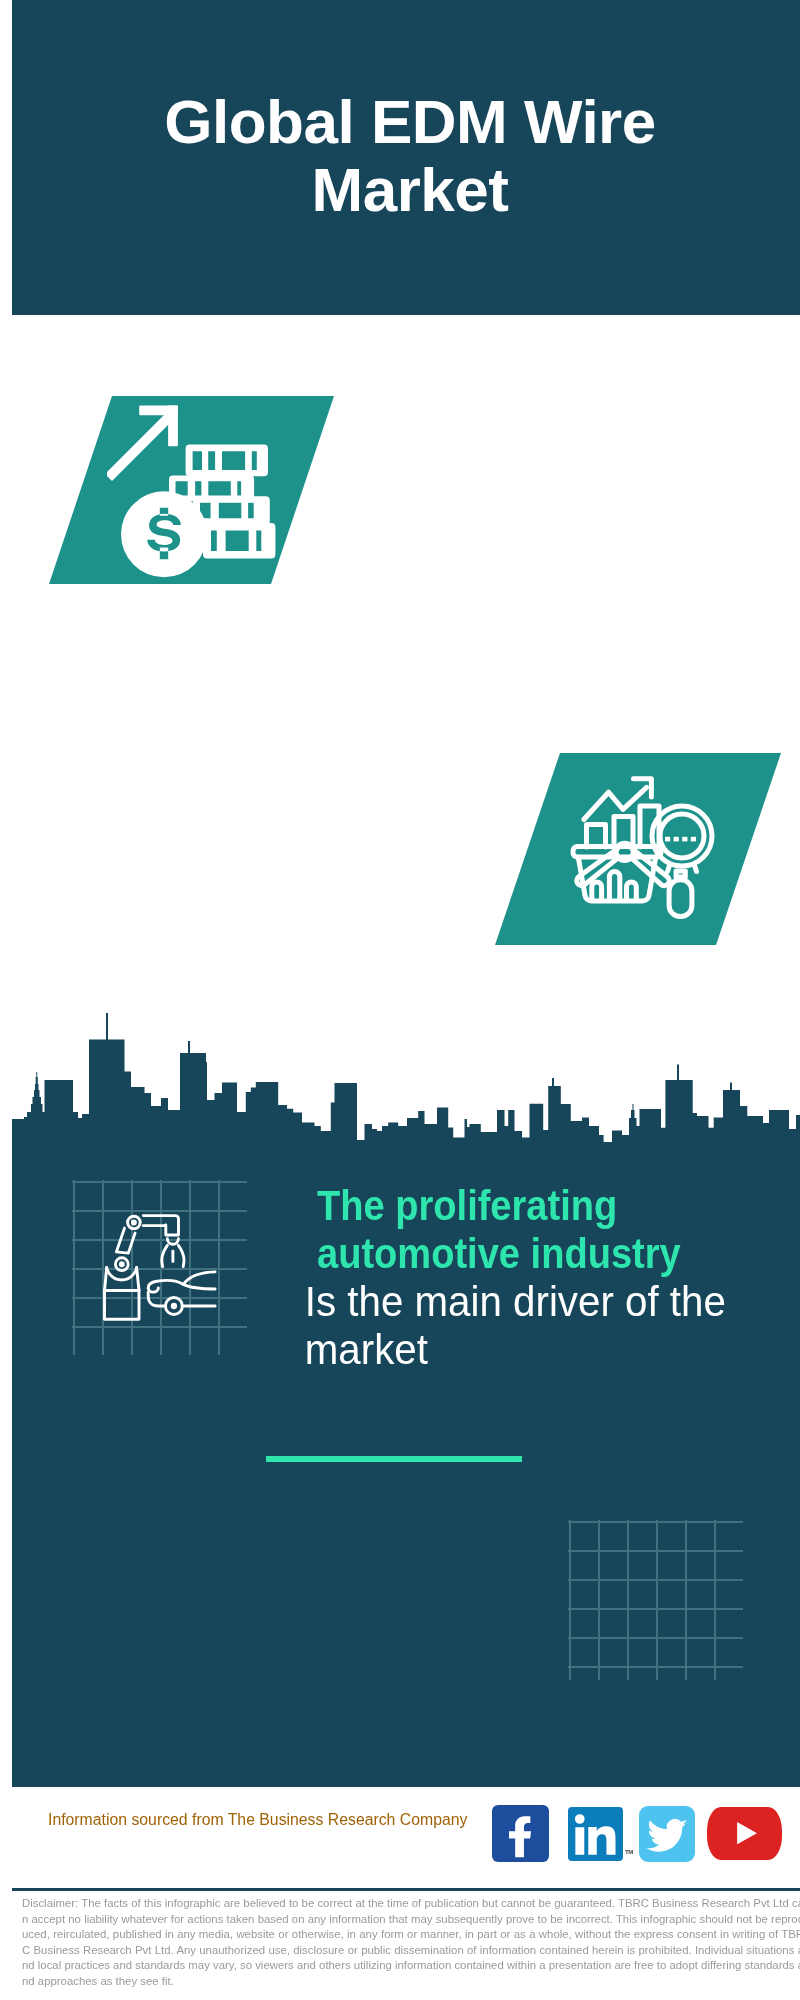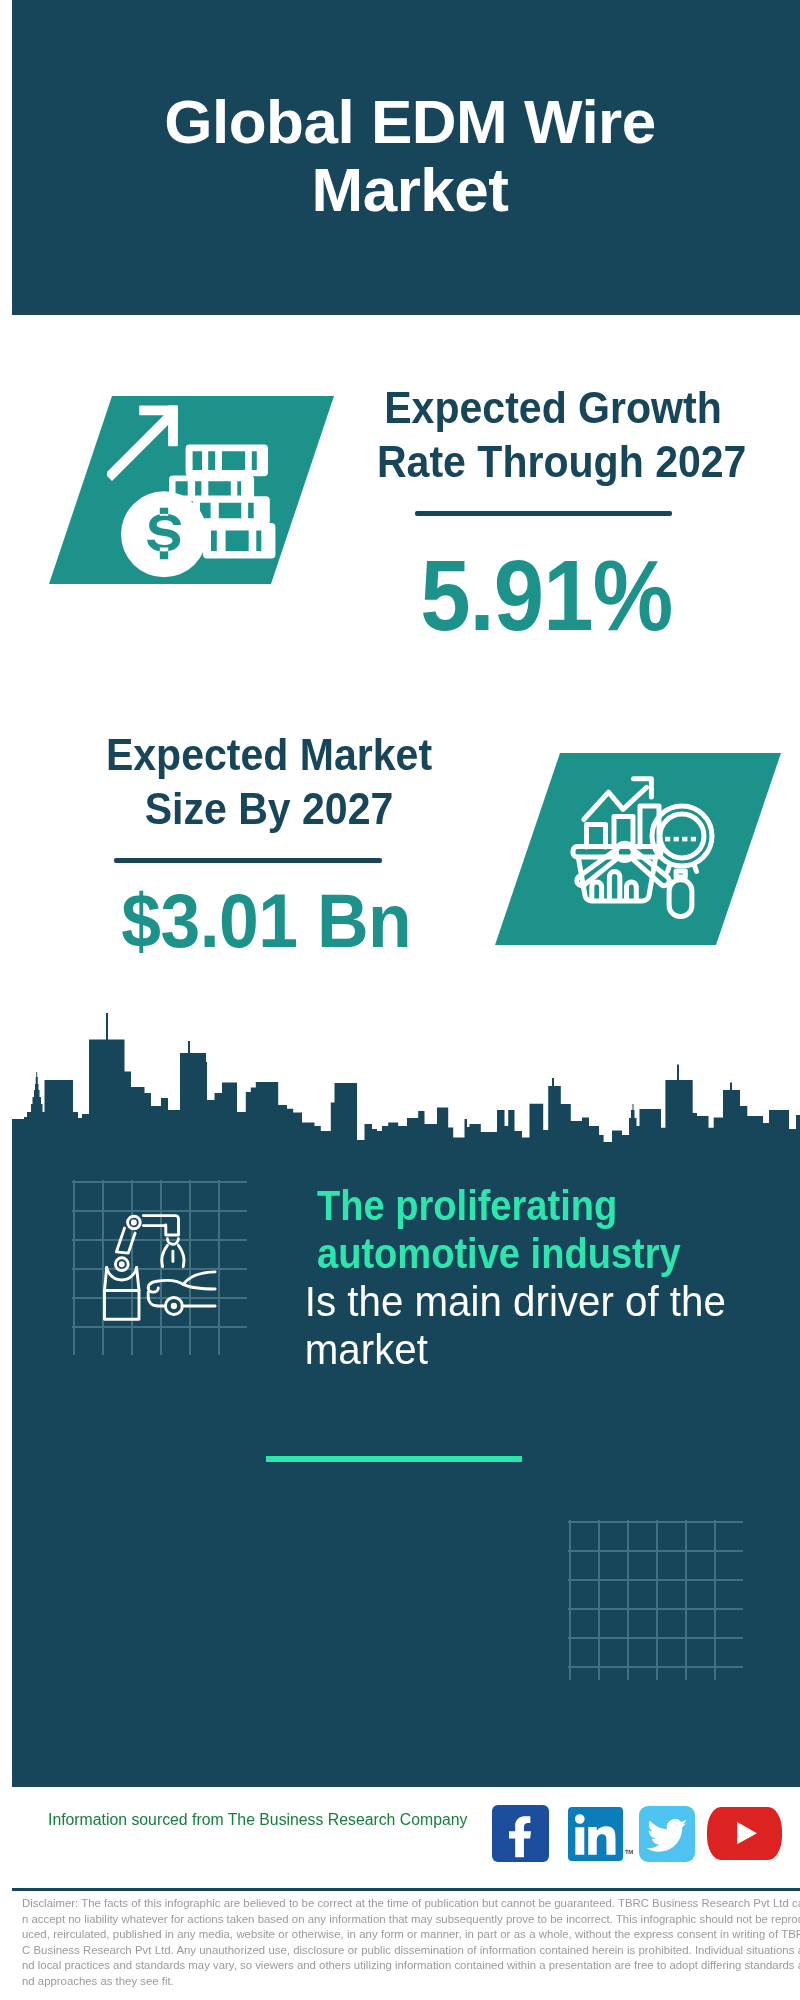--- a/index.html
+++ b/index.html
@@ -50,21 +50,21 @@
   #grid1{left:60px;top:1180px;width:175px;height:175px;}
   #grid2{left:556px;top:1520px;width:175px;height:160px;}
   .icon-robot{position:absolute;left:75px;top:1195px;width:135px;height:135px;}
   .icon-asia{position:absolute;left:566px;top:1530px;width:160px;height:145px;}
   .b1{left:278px;top:1181px;width:470px;}
   .b2{left:65px;top:1539px;width:470px;line-height:49.7px;font-size:45px;}
   .b2 div:not(.hl){transform:scaleX(0.983);}
   .b2 .hl{transform:scaleX(0.954);}
 
   
-  .src{position:absolute;left:36px;top:1810px;color:#15803d;font-size:15.8px;line-height:20.4px;white-space:nowrap;}
+  .src{position:absolute;left:36px;top:1810px;color:#a16207;font-size:15.8px;line-height:20.4px;white-space:nowrap;}
   .social{position:absolute;display:block;}
   .social svg{width:100%;height:100%;display:block;}
   .fb{left:480px;top:1804.6px;width:57px;height:57px;border-radius:6px;background:#1C4E9D;}
   .li{left:556.3px;top:1807.1px;width:54.3px;height:54.3px;border-radius:4px;background:#0C7DBB;}
   .tw{left:626.7px;top:1805.6px;width:56.8px;height:56.8px;border-radius:9px;background:#4FC3F0;}
   .yt{left:695px;top:1807.4px;width:75px;height:52.3px;border-radius:14px/24px;background:#DD2222;}
   .tm{position:absolute;left:613px;top:1849px;color:#444;font-size:6px;font-weight:bold;letter-spacing:-0.3px;}
   .divider{position:absolute;left:0;top:1888px;width:800px;height:3px;background:#17455A;}
   .disclaimer{position:absolute;left:10px;top:1896px;width:782px;color:#9a9a9a;font-size:11.38px;line-height:15.5px;text-align:justify;word-break:break-all;}
 </style>
@@ -93,28 +93,20 @@
                m3 6.4 v15.6 h10.6 v-15.6 z m18.8 0 v15.6 h22.5 v-15.6 z m29.3 0 v15.6 h5.6 v-15.6 z"></path>
       <path d="M100 128.1 h64.4 a4 4 0 0 1 4 4 v27.3 a4 4 0 0 1 -4 4 h-64.4 a4 4 0 0 1 -4 -4 v-27.3 a4 4 0 0 1 4 -4 z
                m4 7.5 v20.3 h5.8 v-20.3 z m14.6 0 v20.3 h23.1 v-20.3 z m30.7 0 v20.3 h5 v-20.3 z"></path>
 
       <circle cx="57" cy="139.3" r="43"></circle>
       <path fill="#1D928B" d="M52.8 112.8 h8.4 v8 h-8.4 z M52.8 152.5 h8.4 v11.8 h-8.4 z
         M57 118.8 c-8.6 0 -14.9 5 -14.9 11.6 0 6.8 5.8 9.3 14.7 10.7 6.3.9 8.7 2.1 8.7 4.6 0 2.6 -3.2 4.2 -8.5 4.2 -5.5 0 -8.7 -2 -9.2 -5.2 h-7.7 c.5 7.1 6.8 11.8 16.9 11.8 9.8 0 16.2 -4.4 16.2 -11.4 0 -7.1 -6 -9.9 -15.4 -11.3 -6.3 -.9 -8.1 -2.2 -8.1 -4.3 0 -2.4 2.9 -4.2 8.1 -4.2 5.2 0 8 1.9 8.5 4.6 h7.7 c-.6 -6.7 -6.6 -11.1 -17 -11.1 z"></path>
     </g>
   </svg>
 
-  <div class="s1">
-    <div class="stat-head">
-      <div>Expected Growth</div>
-      <div>Rate Through 2027</div>
-    </div>
-    <div class="stat-rule"></div>
-    <div class="stat-val">5.91%</div>
-  </div>
 
   <div class="plg two"></div>
   <svg class="icon-market" viewBox="0 0 170 175">
     <g fill="none" stroke="#ffffff" stroke-width="5" stroke-linecap="round" stroke-linejoin="round">
 
       <path d="M26.8 54.5 L51.5 27.2 L66 44.4 L89.6 22.4"></path>
       <path d="M76.5 13.8 h17.9 v18.2"></path>
 
       <path d="M29.5 82 V59.5 h19 v22.5"></path>
       <path d="M57 82 V51.5 h19 v30.5"></path>
@@ -139,28 +131,20 @@
       <rect x="112.1" y="114.7" width="22.8" height="36.8" rx="11"></rect>
     </g>
     <g fill="#ffffff" stroke="none">
       <rect x="108" y="71.8" width="5.2" height="4.6"></rect>
       <rect x="116.6" y="71.8" width="5.2" height="4.6"></rect>
       <rect x="125.2" y="71.8" width="5.2" height="4.6"></rect>
       <rect x="133.8" y="71.8" width="5.2" height="4.6"></rect>
     </g>
   </svg>
 
-  <div class="s2">
-    <div class="stat-head">
-      <div>Expected Market</div>
-      <div>Size By 2027</div>
-    </div>
-    <div class="stat-rule"></div>
-    <div class="stat-val">$3.01 Bn</div>
-  </div>
 
   <div class="dark">
     <svg class="skyline" viewBox="0 0 800 200" preserveAspectRatio="none">
       <path id="sky-path" fill="#17455A" d="M0,112.0 L0,112.0 L0,111 L12,111 L12,112.6 L12,112.6 L12,109 L15,109 L15,112.7 L15,112.7 L15,104 L19,104 L19,112.9 L19,112.9 L19,96 L20.5,96 L20.5,112.9 L20.5,112.9 L20.5,89 L22,89 L22,113.0 L22,113.0 L22,82 L23,82 L23,113.1 L23,113.1 L23,76 L23.7,76 L23.7,113.1 L23.7,113.1 L23.7,69 L24.3,69 L24.3,113.1 L24.3,113.1 L24.3,64 L25.2,64 L25.2,113.2 L25.2,113.2 L25.2,69 L25.8,69 L25.8,113.2 L25.8,113.2 L25.8,76 L26.5,76 L26.5,113.2 L26.5,113.2 L26.5,82 L27.5,82 L27.5,113.3 L27.5,113.3 L27.5,89 L29,89 L29,113.3 L29,113.3 L29,96 L30.5,96 L30.5,113.4 L30.5,113.4 L30.5,104 L32.5,104 L32.5,113.5 L32.5,113.5 L32.5,72 L61,72 L61,114.8 L61,114.8 L61,104 L66,104 L66,115.1 L66,115.1 L66,110 L70,110 L70,115.2 L70,115.2 L70,106 L77,106 L77,115.6 L77,115.6 L77,31.5 L94,31.5 L94,116.3 L94,116.3 L94,5 L96,5 L96,116.4 L96,116.4 L96,31.5 L112.5,31.5 L112.5,117.2 L112.5,117.2 L112.5,63.5 L119,63.5 L119,117.5 L119,117.5 L119,79 L132.5,79 L132.5,118.1 L132.5,118.1 L132.5,85 L139,85 L139,118.4 L139,118.4 L139,98 L149,98 L149,118.9 L149,118.9 L149,90 L156,90 L156,119.2 L156,119.2 L156,102 L168,102 L168,119.8 L168,119.8 L168,45 L176,45 L176,120.1 L176,120.1 L176,33 L178,33 L178,120.2 L178,120.2 L178,45 L194,45 L194,121.0 L194,121.0 L194,54 L195,54 L195,121.0 L195,121.0 L195,92 L202.5,92 L202.5,121.4 L202.5,121.4 L202.5,85 L210,85 L210,121.7 L210,121.7 L210,74.5 L225,74.5 L225,122.4 L225,122.4 L225,104 L233.8,104 L233.8,122.8 L233.8,122.8 L233.8,84 L238.8,84 L238.8,123.0 L238.8,123.0 L238.8,79.5 L243.8,79.5 L243.8,123.3 L243.8,123.3 L243.8,74 L266.2,74 L266.2,124.3 L266.2,124.3 L266.2,97 L275,97 L275,124.7 L275,124.7 L275,100.8 L281.2,100.8 L281.2,125.0 L281.2,125.0 L281.2,104.5 L290,104.5 L290,125.4 L290,125.4 L290,114.5 L302.5,114.5 L302.5,126.0 L302.5,126.0 L302.5,118 L308.8,118 L308.8,126.3 L308.8,126.3 L308.8,123 L318.8,123 L318.8,126.7 L318.8,126.7 L318.8,94.5 L322.5,94.5 L322.5,126.9 L322.5,126.9 L322.5,75 L345,75 L345,128.0 L345,132.0 L345,132 L352.5,132 L352.5,132.0 L352.5,128.3 L352.5,116 L360,116 L360,128.7 L360,128.7 L360,121 L365,121 L365,128.9 L365,128.9 L365,123 L370,123 L370,129.1 L370,129.1 L370,118 L376.2,118 L376.2,129.4 L376.2,129.4 L376.2,114.5 L386.2,114.5 L386.2,129.9 L386.2,129.9 L386.2,118 L395,118 L395,130.3 L395,130.3 L395,110 L406.2,110 L406.2,130.8 L406.2,130.8 L406.2,103 L412.5,103 L412.5,131.1 L412.5,131.1 L412.5,116 L425,116 L425,131.7 L425,131.7 L425,99.5 L436.2,99.5 L436.2,132.2 L436.2,132.2 L436.2,119.5 L441.2,119.5 L441.2,132.4 L441.2,132.4 L441.2,129.5 L452.5,129.5 L452.5,132.9 L452.5,132.9 L452.5,111 L455,111 L455,133.0 L455,133.0 L455,119 L457.5,119 L457.5,133.2 L457.5,133.2 L457.5,116 L468.8,116 L468.8,133.7 L468.8,133.7 L468.8,124 L485,124 L485,134.4 L485,134.4 L485,102 L492.5,102 L492.5,134.8 L492.5,134.8 L492.5,118 L496.2,118 L496.2,134.9 L496.2,134.9 L496.2,102 L502.5,102 L502.5,135.2 L502.5,135.2 L502.5,123 L510,123 L510,135.6 L510,135.6 L510,129.5 L517.5,129.5 L517.5,135.9 L517.5,135.9 L517.5,95.8 L531.2,95.8 L531.2,136.6 L531.2,136.6 L531.2,122 L536.2,122 L536.2,136.8 L536.2,136.8 L536.2,78 L540,78 L540,137.0 L540,137.0 L540,70 L542,70 L542,137.1 L542,137.1 L542,78 L548.8,78 L548.8,137.4 L548.8,137.4 L548.8,96 L558.8,96 L558.8,137.8 L558.8,137.8 L558.8,113 L570,113 L570,138.4 L570,138.4 L570,109.6 L577,109.6 L577,138.7 L577,138.7 L577,118 L587,118 L587,139.1 L587,139.1 L587,127 L591.6,127 L591.6,139.4 L591.6,139.4 L591.6,134 L600,134 L600,139.8 L600,139.8 L600,122.6 L610,122.6 L610,140.2 L610,140.2 L610,127 L617,127 L617,140.5 L617,140.5 L617,110 L619,110 L619,140.6 L619,140.6 L619,102 L620.5,102 L620.5,140.7 L620.5,140.7 L620.5,96 L621.5,96 L621.5,140.7 L621.5,140.7 L621.5,102 L622.5,102 L622.5,140.8 L622.5,140.8 L622.5,110 L624.5,110 L624.5,140.9 L624.5,140.9 L624.5,118 L627.5,118 L627.5,141.0 L627.5,141.0 L627.5,101 L649,101 L649,142.0 L649,142.0 L649,119.7 L653.4,119.7 L653.4,142.2 L653.4,142.2 L653.4,72 L665,72 L665,142.8 L665,142.8 L665,56.4 L667,56.4 L667,142.8 L667,142.8 L667,72 L680.7,72 L680.7,143.5 L680.7,143.5 L680.7,105 L685,105 L685,143.7 L685,143.7 L685,108 L696.5,108 L696.5,144.2 L696.5,144.2 L696.5,119.7 L701.7,119.7 L701.7,144.5 L701.7,144.5 L701.7,109.6 L711,109.6 L711,144.9 L711,144.9 L711,82 L718,82 L718,145.2 L718,145.2 L718,74.5 L720,74.5 L720,145.3 L720,145.3 L720,82 L728,82 L728,145.7 L728,145.7 L728,98 L735.3,98 L735.3,146.0 L735.3,146.0 L735.3,108 L751,108 L751,146.7 L751,146.7 L751,115 L757,115 L757,147.0 L757,147.0 L757,102 L777,102 L777,147.9 L777,147.9 L777,121 L784,121 L784,148.3 L784,148.3 L784,107 L800,107 L800,149.0 L800,149.0 L800,200 L0,200 Z"></path>
     </svg>
     <div class="fill"></div>
   </div>
 
   <div class="grid-box" id="grid1">
       <i style="left:1px;top:0;width:1.6px;height:175px"></i>

